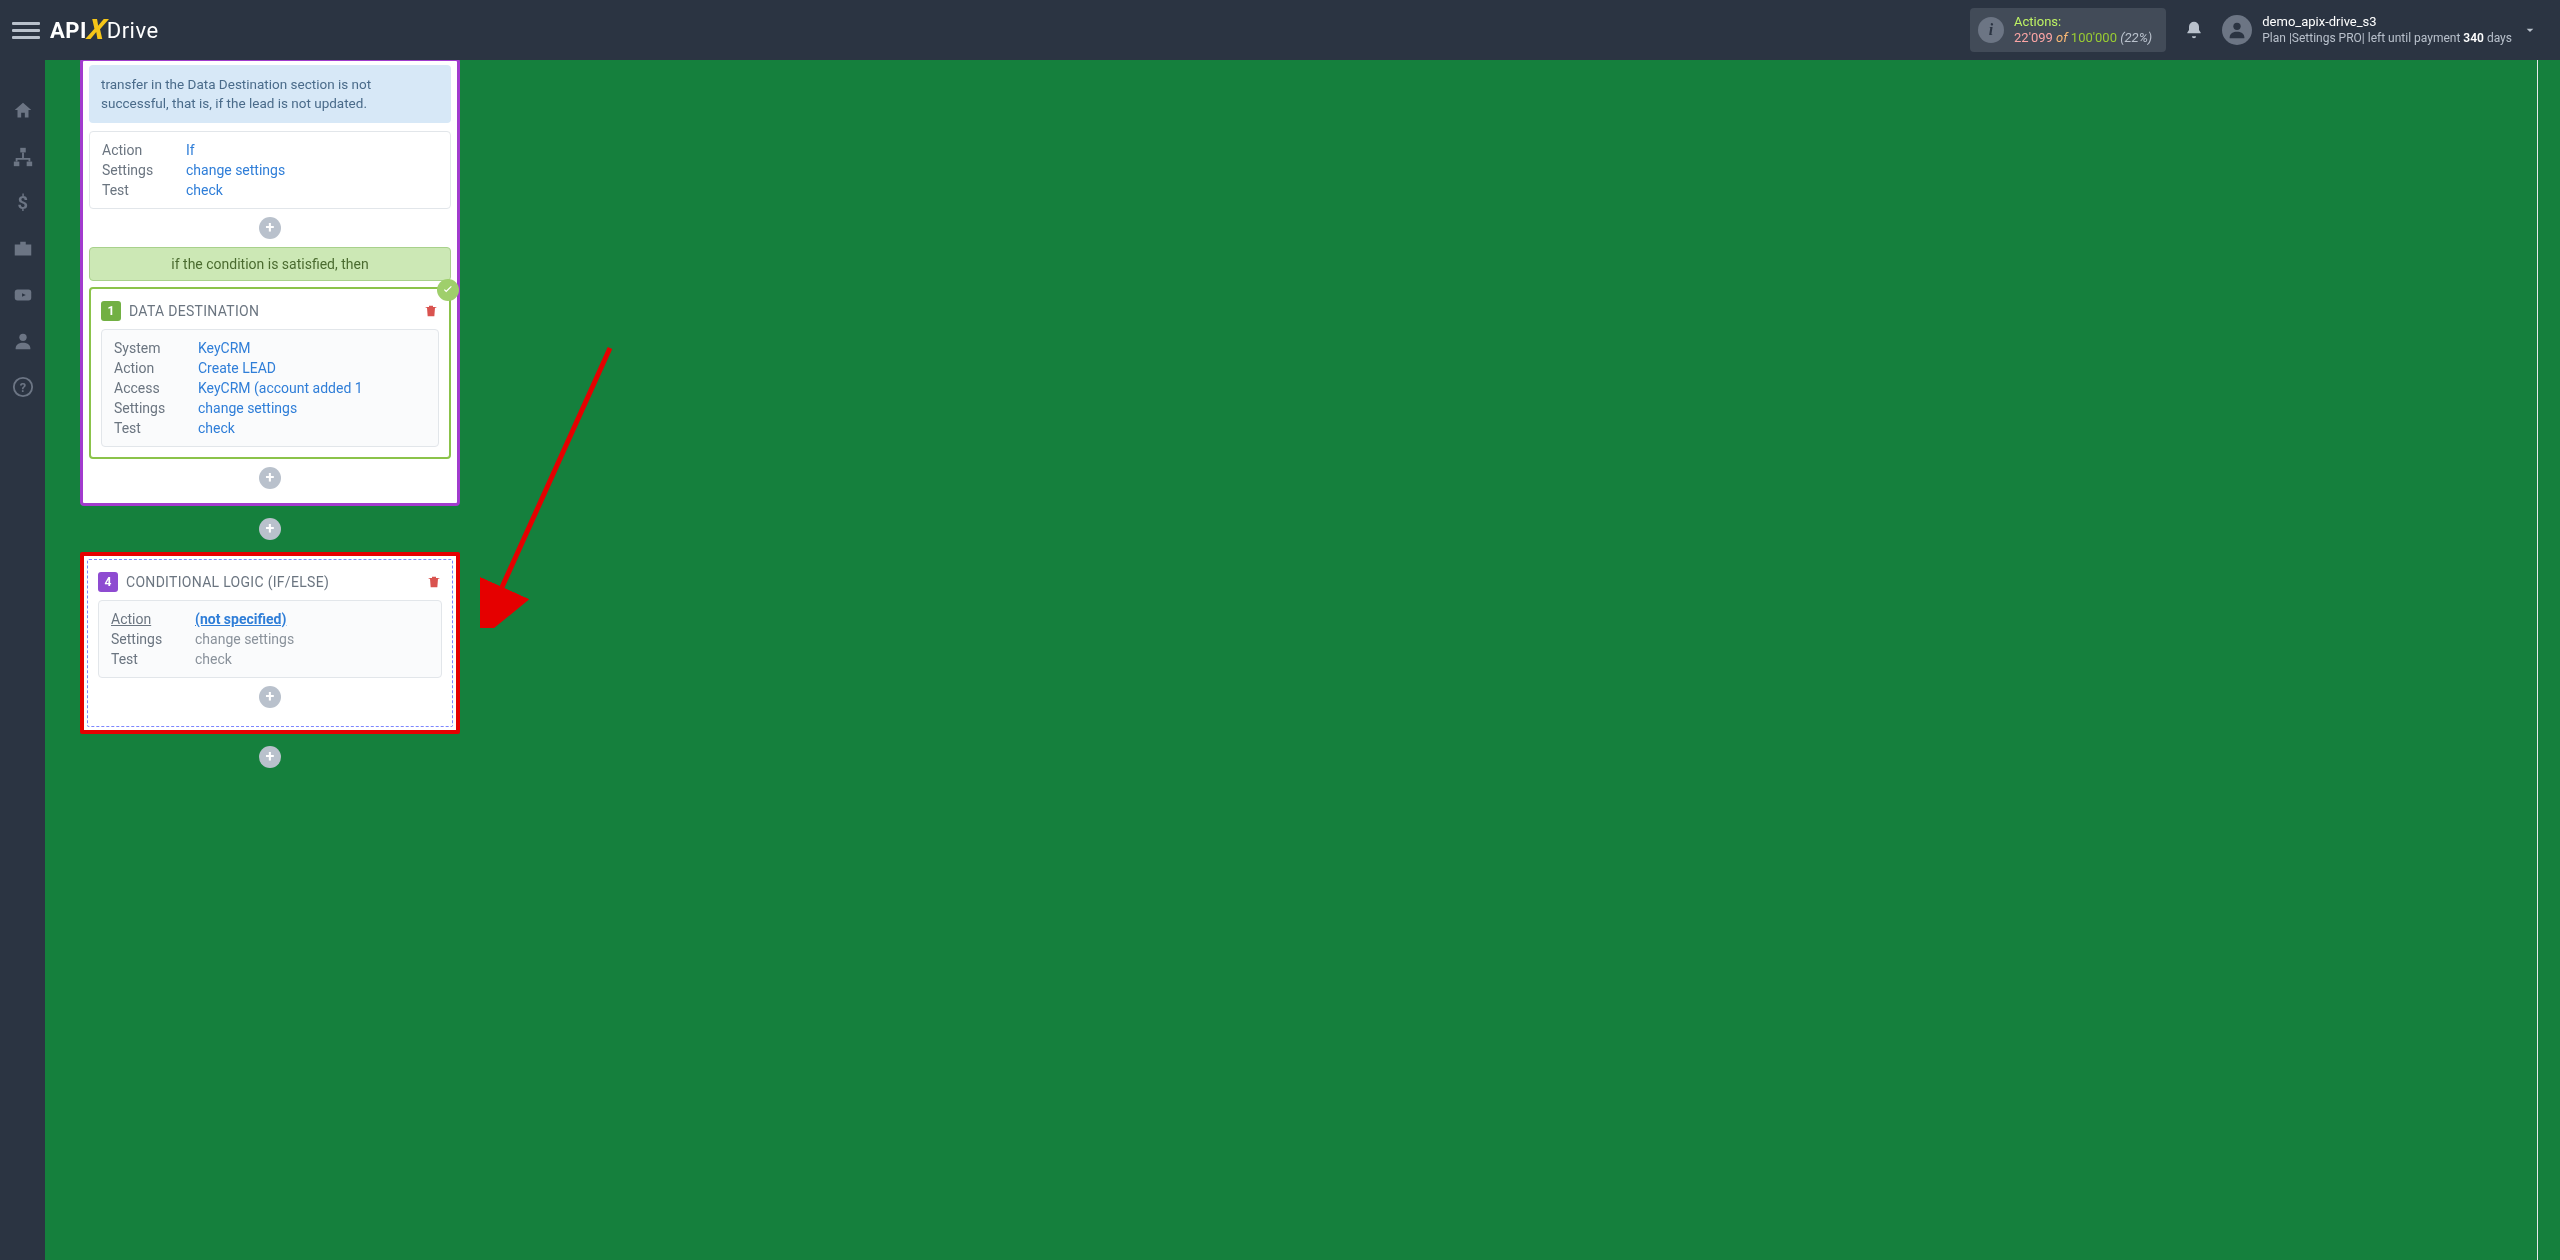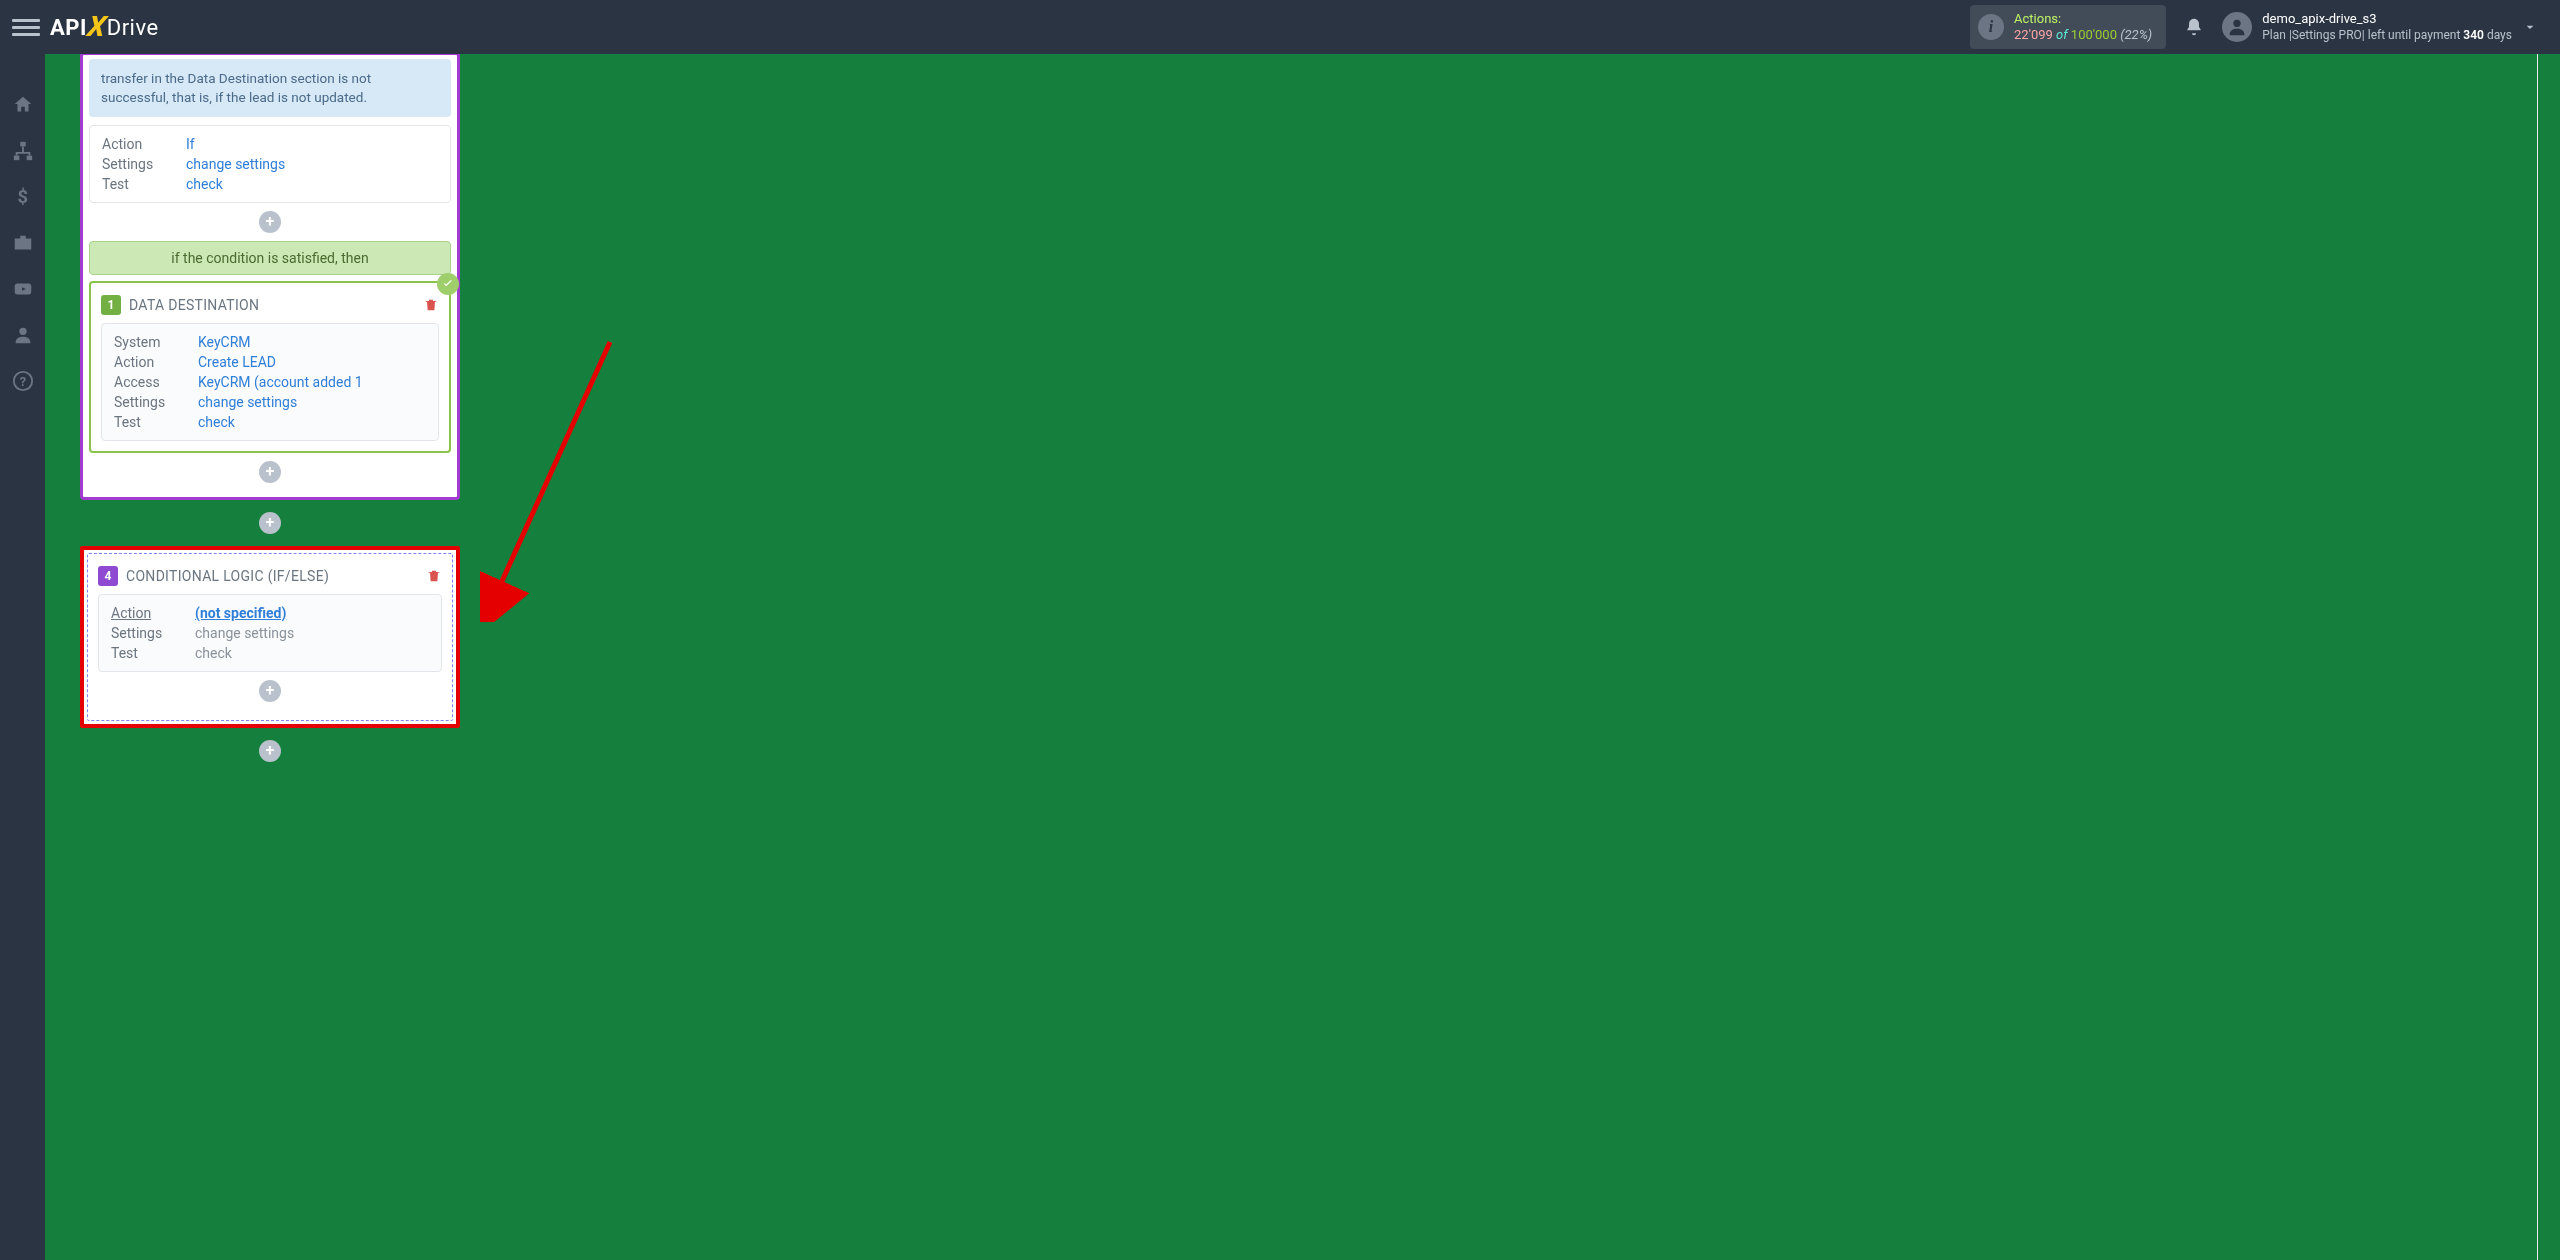--- a/index.html
+++ b/index.html
@@ -1,33 +1,33 @@
 <!DOCTYPE html>
 <html><head>
 <meta charset="utf-8">
 <style>
   * { box-sizing: border-box; margin: 0; padding: 0; }
   body { font-family: -apple-system, BlinkMacSystemFont, "Segoe UI", Roboto, Arial, sans-serif; background: #fff; color: #495057; font-size: 14px; overflow: hidden; }
   
-  .top-bar { height: 54px; background: #2b3442; display: flex; align-items: center; padding: 0 12px; color: #fff; }
+  .top-bar { height: 60px; background: #2b3442; display: flex; align-items: center; padding: 0 12px; color: #fff; }
   .menu-btn { width: 28px; height: 28px; display: flex; flex-direction: column; justify-content: center; gap: 4px; cursor: pointer; margin-right: 10px; }
   .menu-btn span { display: block; height: 3px; background: #b9c1cc; border-radius: 1px; }
   .logo { font-size: 22px; font-weight: 700; letter-spacing: .5px; display: flex; align-items: center; }
   .logo .api { color: #fff; }
   .logo .x { color: #f5c518; font-style: italic; transform: skewX(-10deg); display: inline-block; margin: 0 1px; font-size: 28px; line-height: 1; font-weight: 800; }
   .logo .drive { color: #fff; font-weight: 400; }
   
   .top-right { margin-left: auto; display: flex; align-items: center; gap: 18px; }
   .actions-box { background: #424b58; border-radius: 4px; padding: 6px 14px 6px 8px; display: flex; align-items: center; gap: 10px; }
   .info-circle { width: 26px; height: 26px; border-radius: 50%; background: #6c7584; display: flex; align-items: center; justify-content: center; font-family: Georgia, serif; font-weight: 700; font-style: italic; color: #2b3442; font-size: 16px; }
   .actions-txt { font-size: 13px; line-height: 1.2; }
   .actions-txt .lbl { color: #bef264; }
   .actions-txt .nums { }
   .actions-txt .cur { color: #fca5a5; }
-  .actions-txt .of { color: #5eead4; font-style: italic; text-align: right; }
+  .actions-txt .of { color: #fdba74; font-style: italic; text-align: right; }
   .actions-txt .tot { color: #9acd32; }
   .actions-txt .pct { color: #b9c1cc; font-style: italic; }
   
   .bell { width: 20px; height: 20px; color: #b9c1cc; }
   .avatar-circle { width: 30px; height: 30px; border-radius: 50%; background: #6c7584; display: flex; align-items: center; justify-content: center; }
   .avatar-circle svg { width: 22px; height: 22px; fill: #2b3442; }
   .user-block { display: flex; align-items: center; gap: 10px; padding-right: 10px; cursor: pointer; }
   .user-txt { font-size: 13px; line-height: 1.3; }
   .user-txt .name { color: #fff; }
   .user-txt .plan { color: #b9c1cc; font-size: 12px; }

